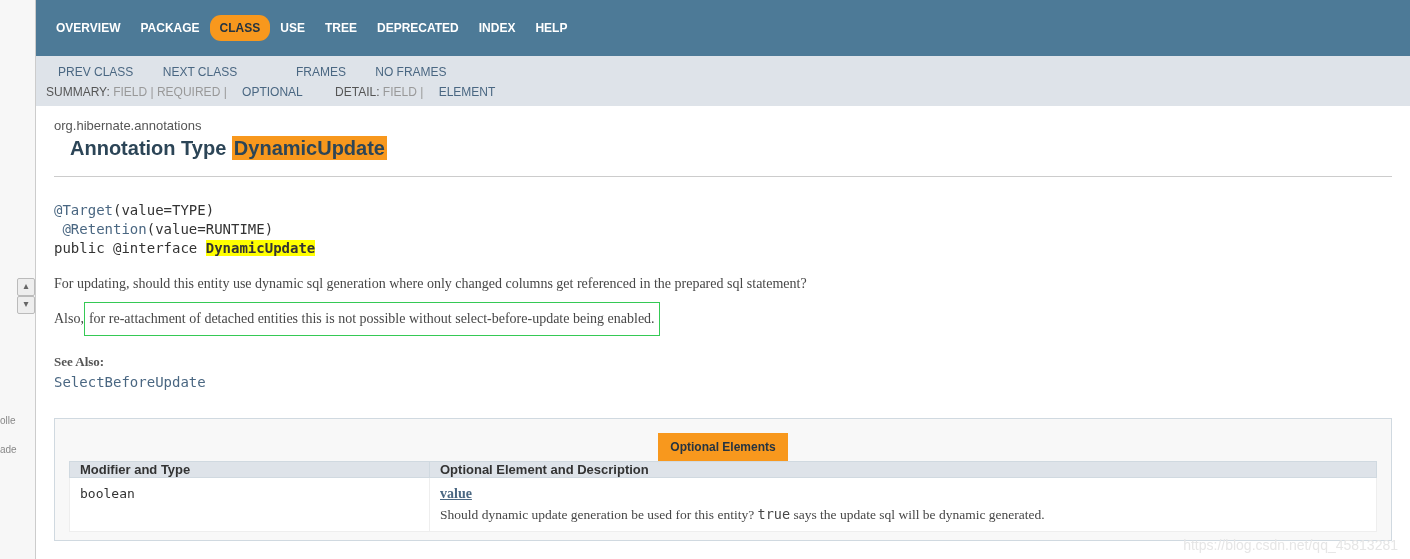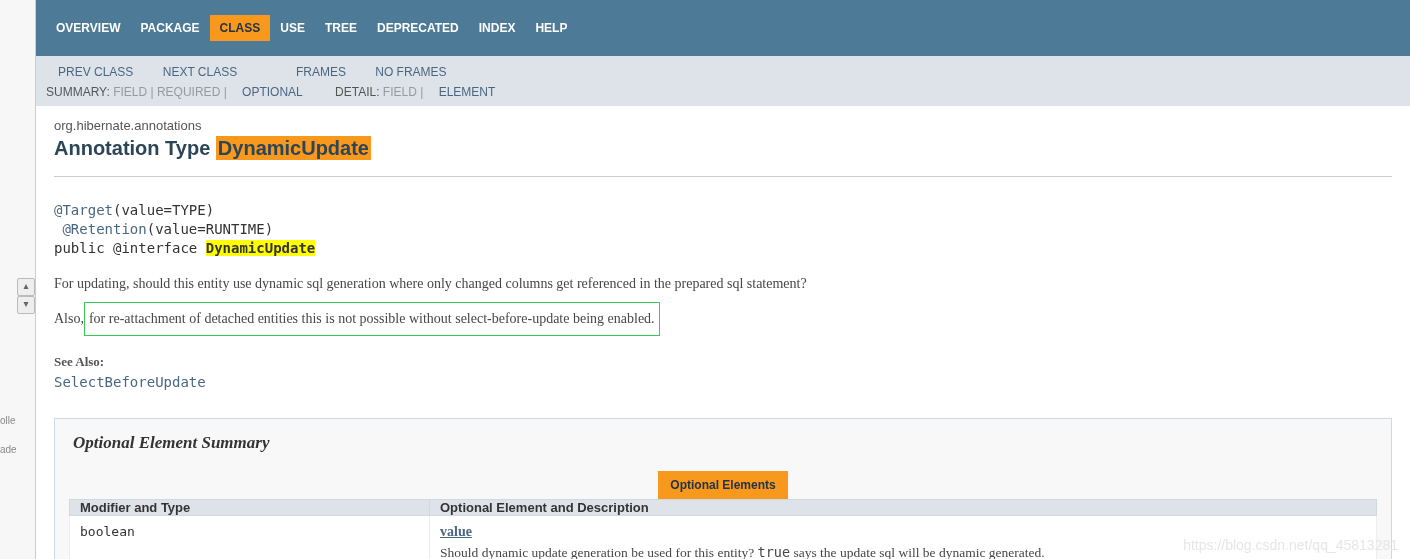--- a/index.html
+++ b/index.html
@@ -53,20 +53,21 @@
     color: #fff;
     font-size: 12px;
     font-weight: bold;
     padding: 6px 10px;
     text-decoration: none;
     display: inline-block;
   }
   .topnav a.selected {
     background: #F8981D;
     color: #253441;
+    border-radius: 11px;
   }
 
   
   .subnav {
     background: #dee3e9;
     padding: 6px 10px 4px 10px;
     font-size: 12px;
   }
   .subnav-row { padding: 3px 0; }
   .subnav a, .subnav span.link {
@@ -85,21 +86,21 @@
   .content { padding: 6px 18px 24px 18px; }
   .pkg-name {
     font-size: 13px;
     color: #555;
     padding: 6px 0 2px 0;
   }
   h1.title {
     font-size: 20px;
     font-weight: bold;
     color: #2c4557;
-    margin: 2px 0 16px 0;
+    margin: 2px 0 16px 16px;
   }
   .hl-orange { background: #F8981D; padding: 1px 2px; }
   hr { border: none; border-top: 1px solid #ccc; margin: 12px 0 24px 0; }
 
   .code-sig {
     font-family: "DejaVu Sans Mono", Menlo, Consolas, monospace;
     font-size: 14px;
     color: #4A6782;
     white-space: pre;
     line-height: 1.35;
@@ -273,21 +274,20 @@
     <div class="desc">For updating, should this entity use dynamic sql generation where only changed columns get referenced in the prepared sql statement?</div>
 
     <div class="note-line">
       <span>Also,</span><span class="note-box"> for re-attachment of detached entities this is not possible without select-before-update being enabled.</span>
     </div>
 
     <div class="see-also-lbl">See Also:</div>
     <a href="#" class="see-also-link">SelectBeforeUpdate</a>
 
     <div class="summary-block">
-      <div class="summary-title">Optional Element Summary</div>
       <table class="member">
         <caption><span class="tab-active">Optional Elements</span></caption>
         <thead>
           <tr>
             <th>Modifier and Type</th>
             <th>Optional Element and Description</th>
           </tr>
         </thead>
         <tbody>
           <tr>

